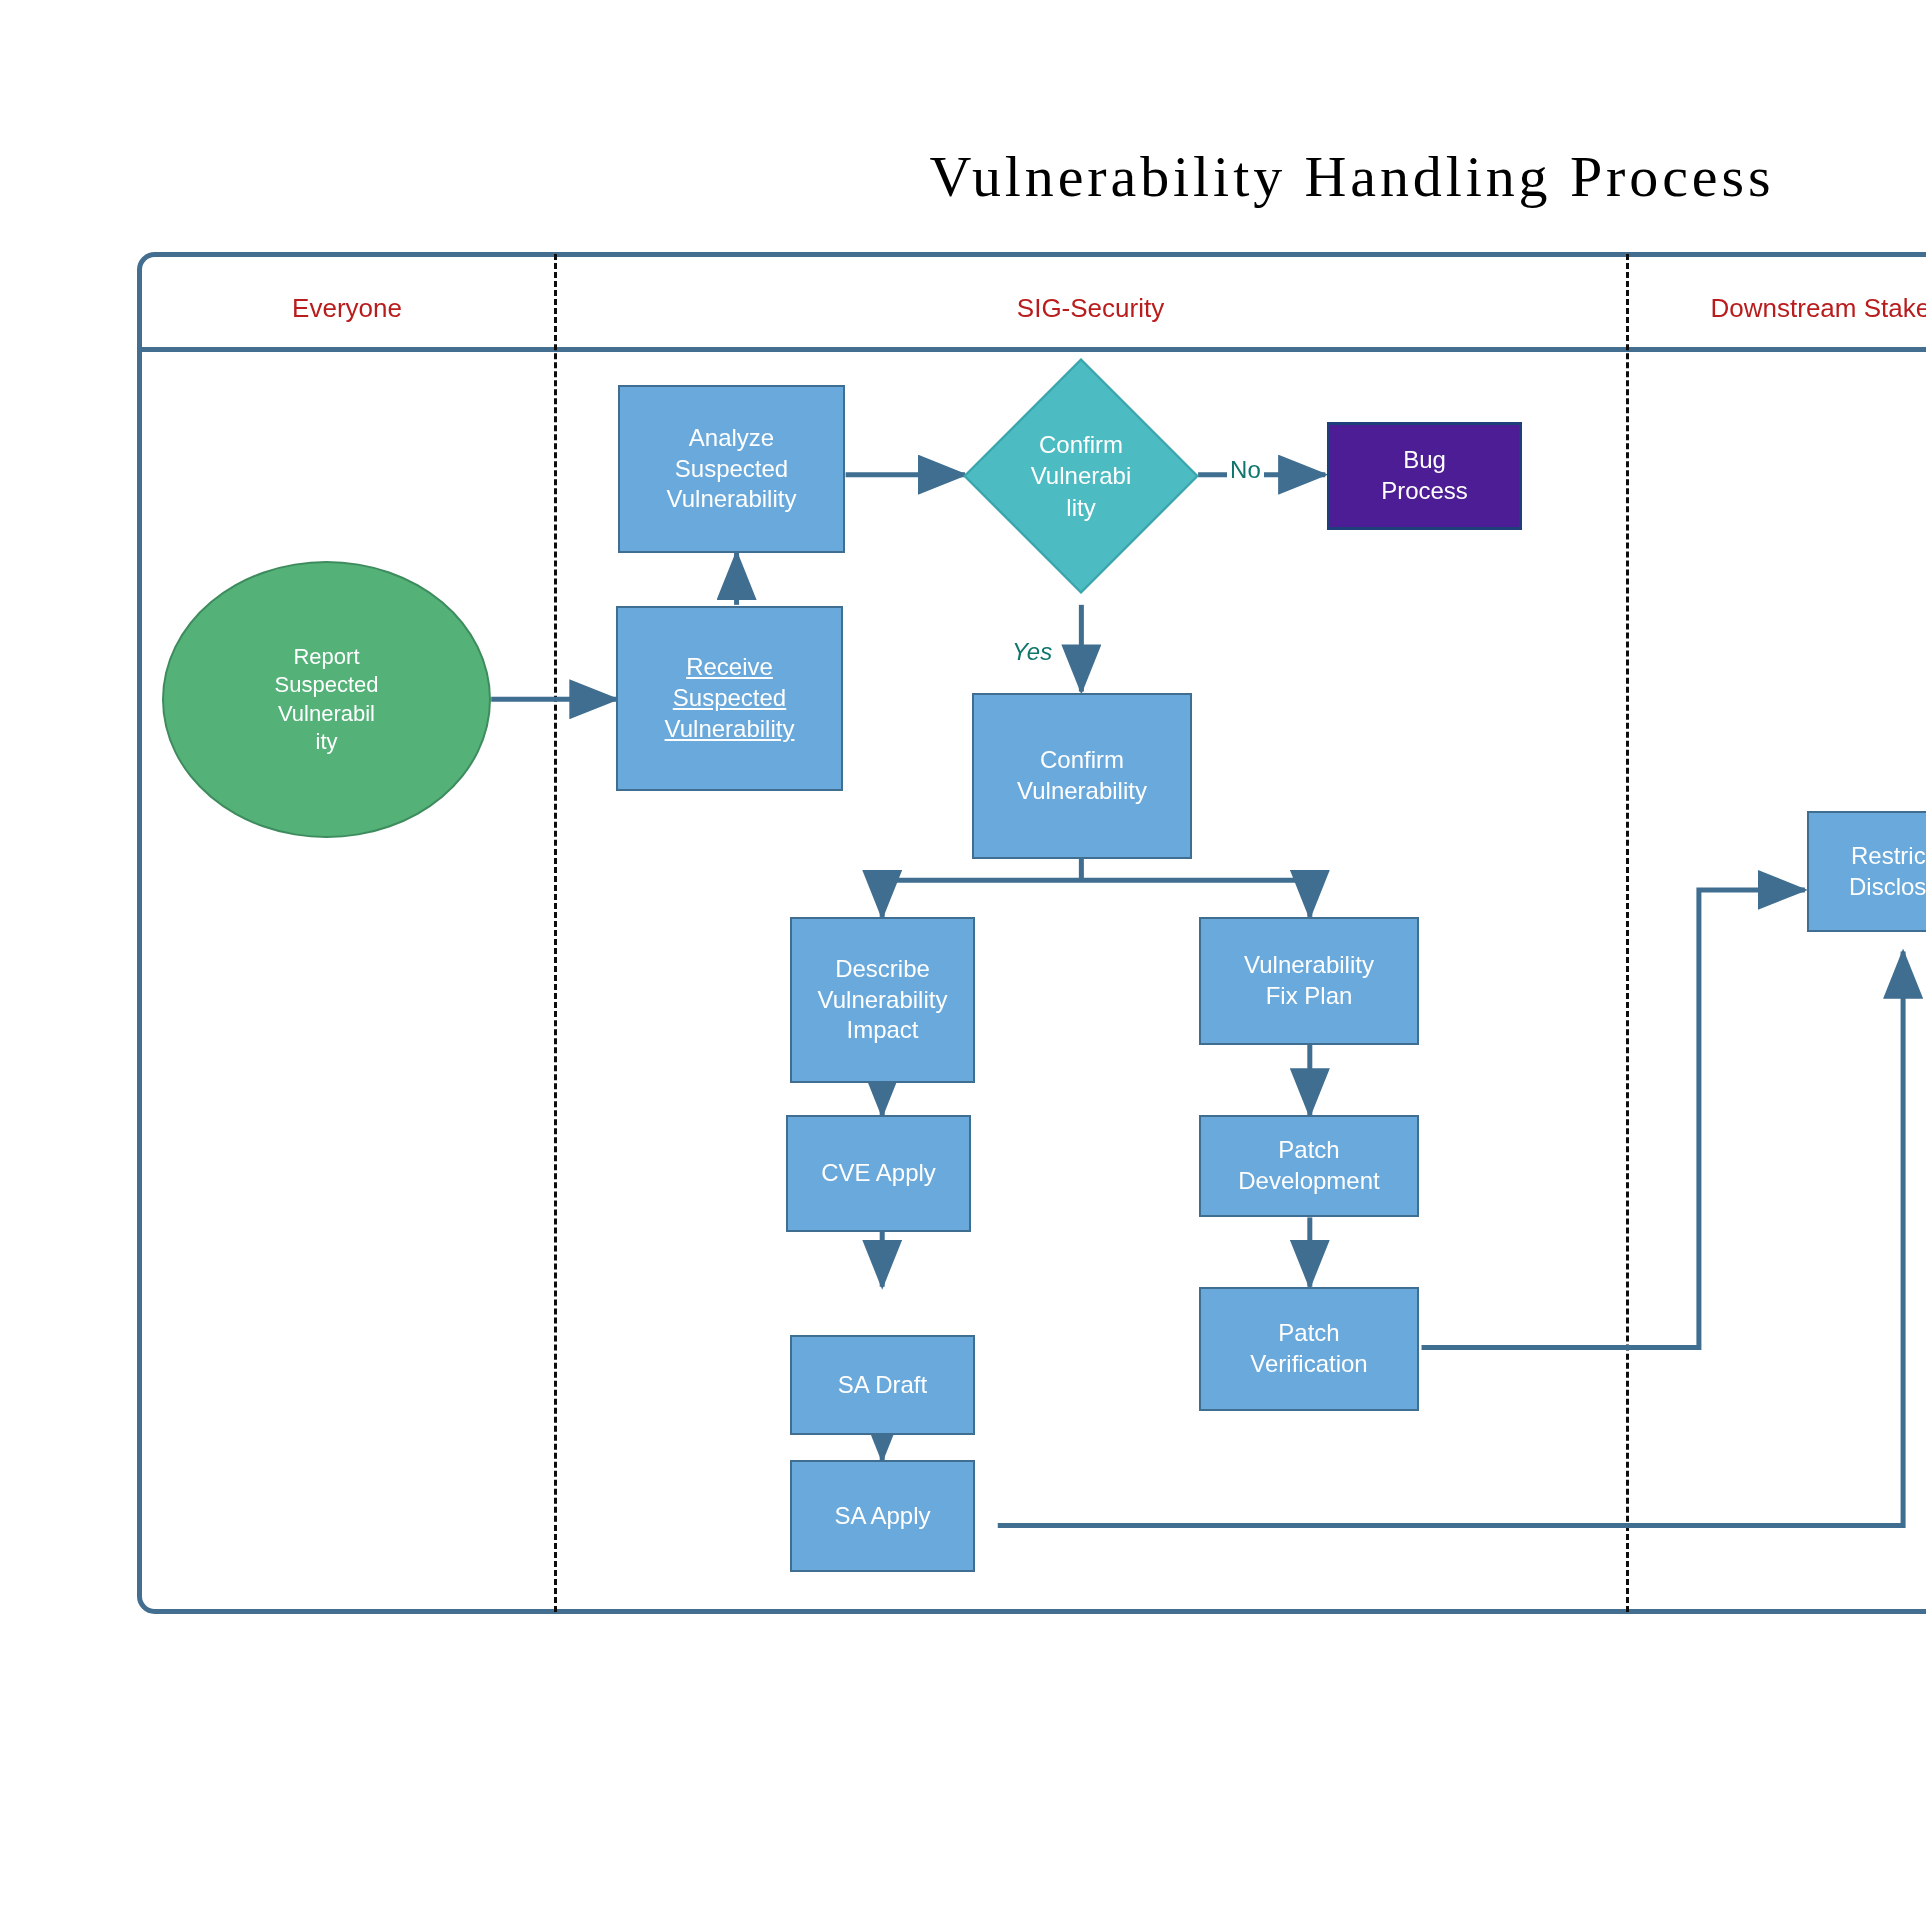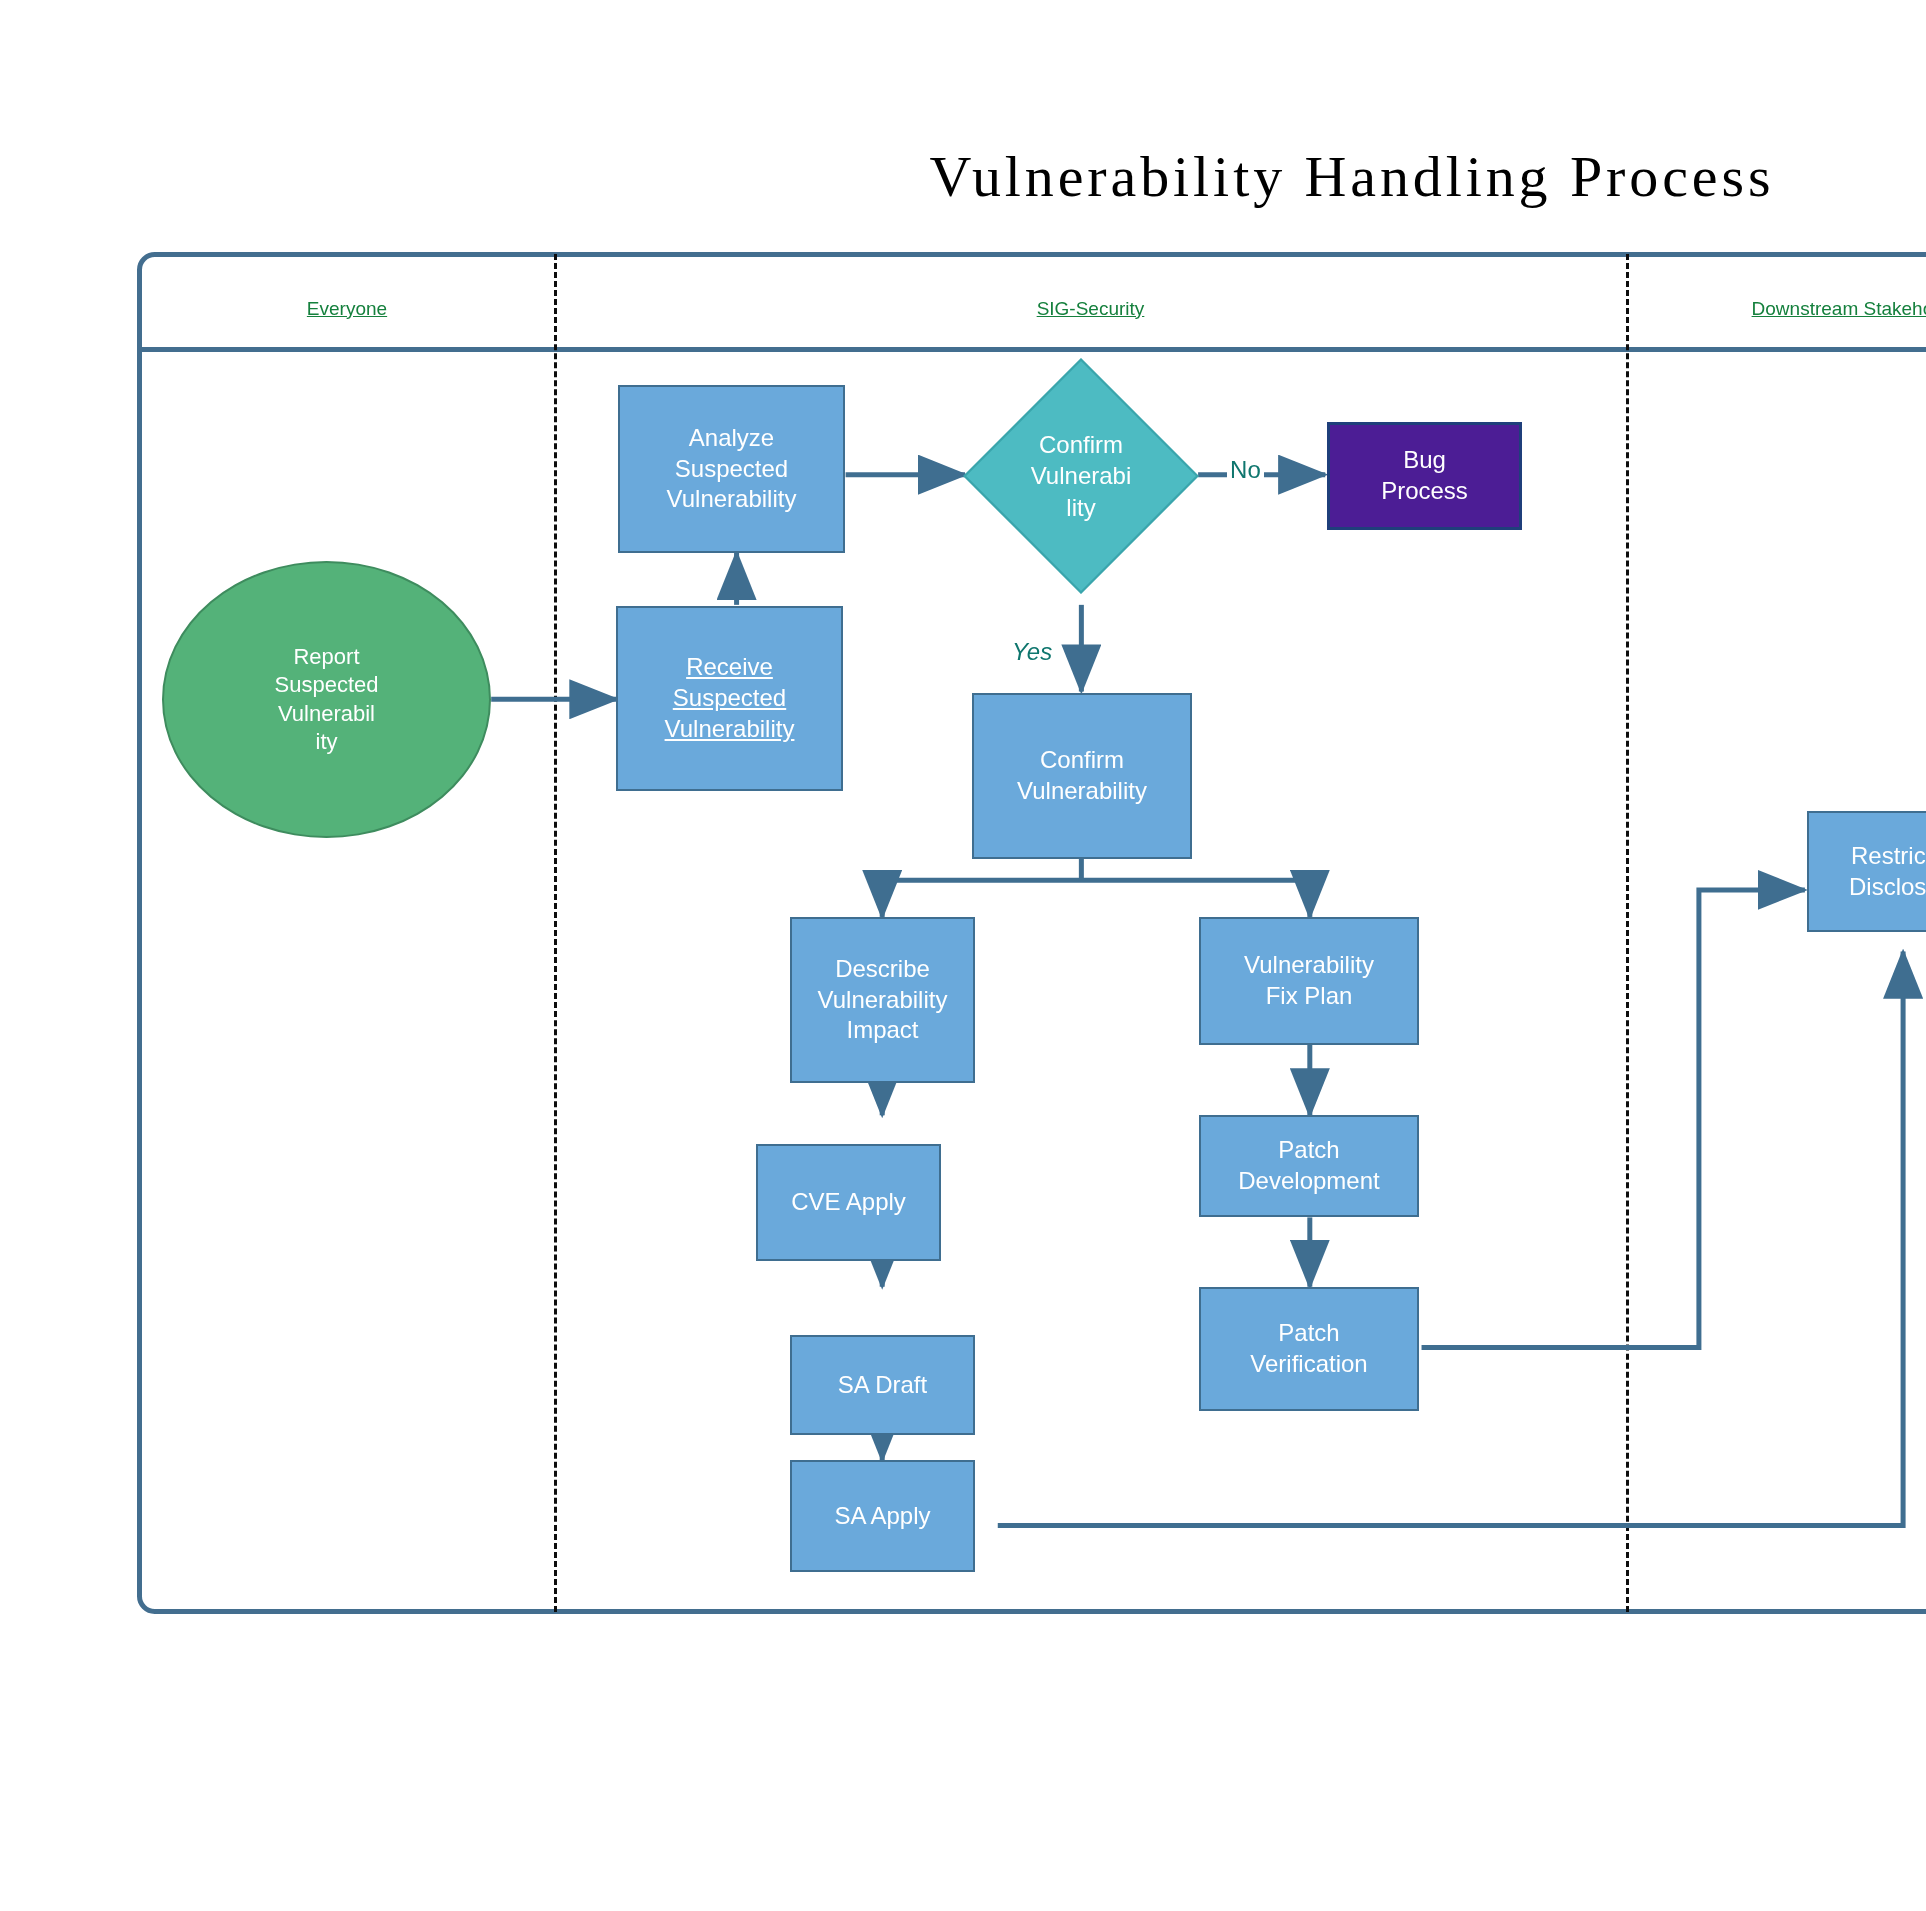--- a/index.html
+++ b/index.html
@@ -33,23 +33,22 @@
   .lane-divider{
     position:absolute; top:254px; width:0;
     height:1358px;
     border-left:3.9px dashed #0d0d0d;
   }
 
   .lane-title{
     position:absolute; top:270px; height:77px;
     display:flex; align-items:center; justify-content:center;
     text-align:center; line-height:1.12;
-    font-size:19px; color:#15803d; font-weight:400;
-    font-family:"Liberation Sans", sans-serif;
-    text-decoration:underline;
+    font-size:26px; color:#b91c1c; font-weight:400;
+    font-family:"Liberation Sans", sans-serif;
   }
 
   
   .node{
     position:absolute; box-sizing:border-box;
     display:flex; align-items:center; justify-content:center;
     text-align:center; color:#ffffff; line-height:1.28;
     font-size:24px; font-weight:400;
     font-family:"Liberation Sans", sans-serif;
     white-space:pre-line;
@@ -188,21 +187,21 @@
 <div class="node proc-dark" style="left:1327px; top:422px; width:195px; height:108px;">Bug
 Process</div>
 
 <div class="node proc" style="left:972px; top:693px; width:220px; height:166px;">Confirm
 Vulnerability</div>
 
 <div class="node proc" style="left:790px; top:917px; width:185px; height:166px;">Describe
 Vulnerability
 Impact</div>
 
-<div class="node proc" style="left:756px; top:1115px; width:185px; height:117px;margin-top:29px;">CVE Apply</div>
+<div class="node proc" style="left:786px; top:1115px; width:185px; height:117px;">CVE Apply</div>
 
 <div class="node proc" style="left:790px; top:1335px; width:185px; height:100px;">SA Draft</div>
 
 <div class="node proc" style="left:790px; top:1460px; width:185px; height:112px;">SA Apply</div>
 
 <div class="node proc" style="left:1199px; top:917px; width:220px; height:128px;">Vulnerability
 Fix Plan</div>
 
 <div class="node proc" style="left:1199px; top:1115px; width:220px; height:102px;">Patch
 Development</div>

